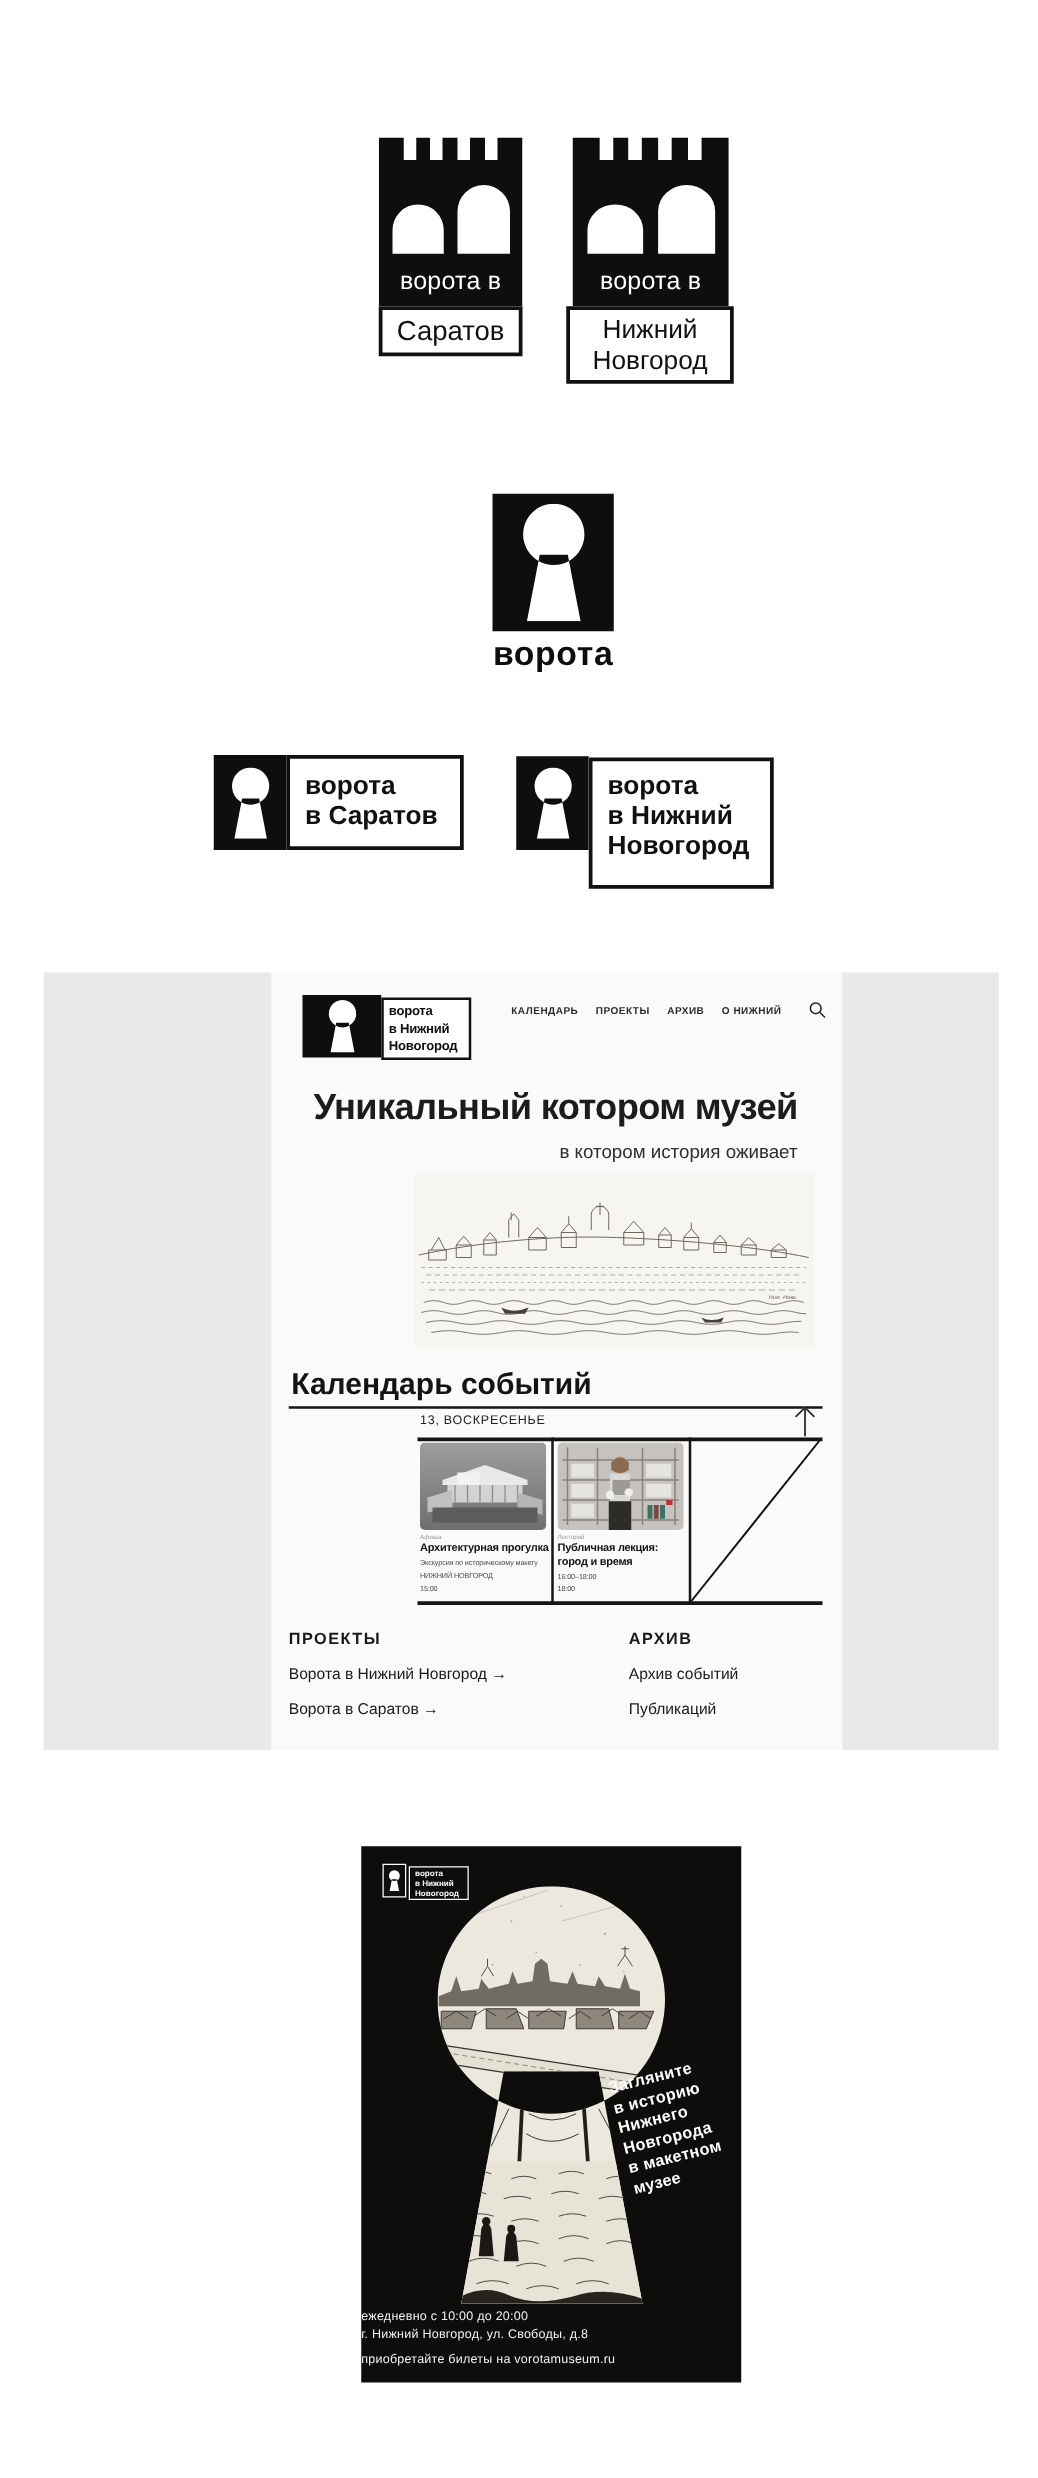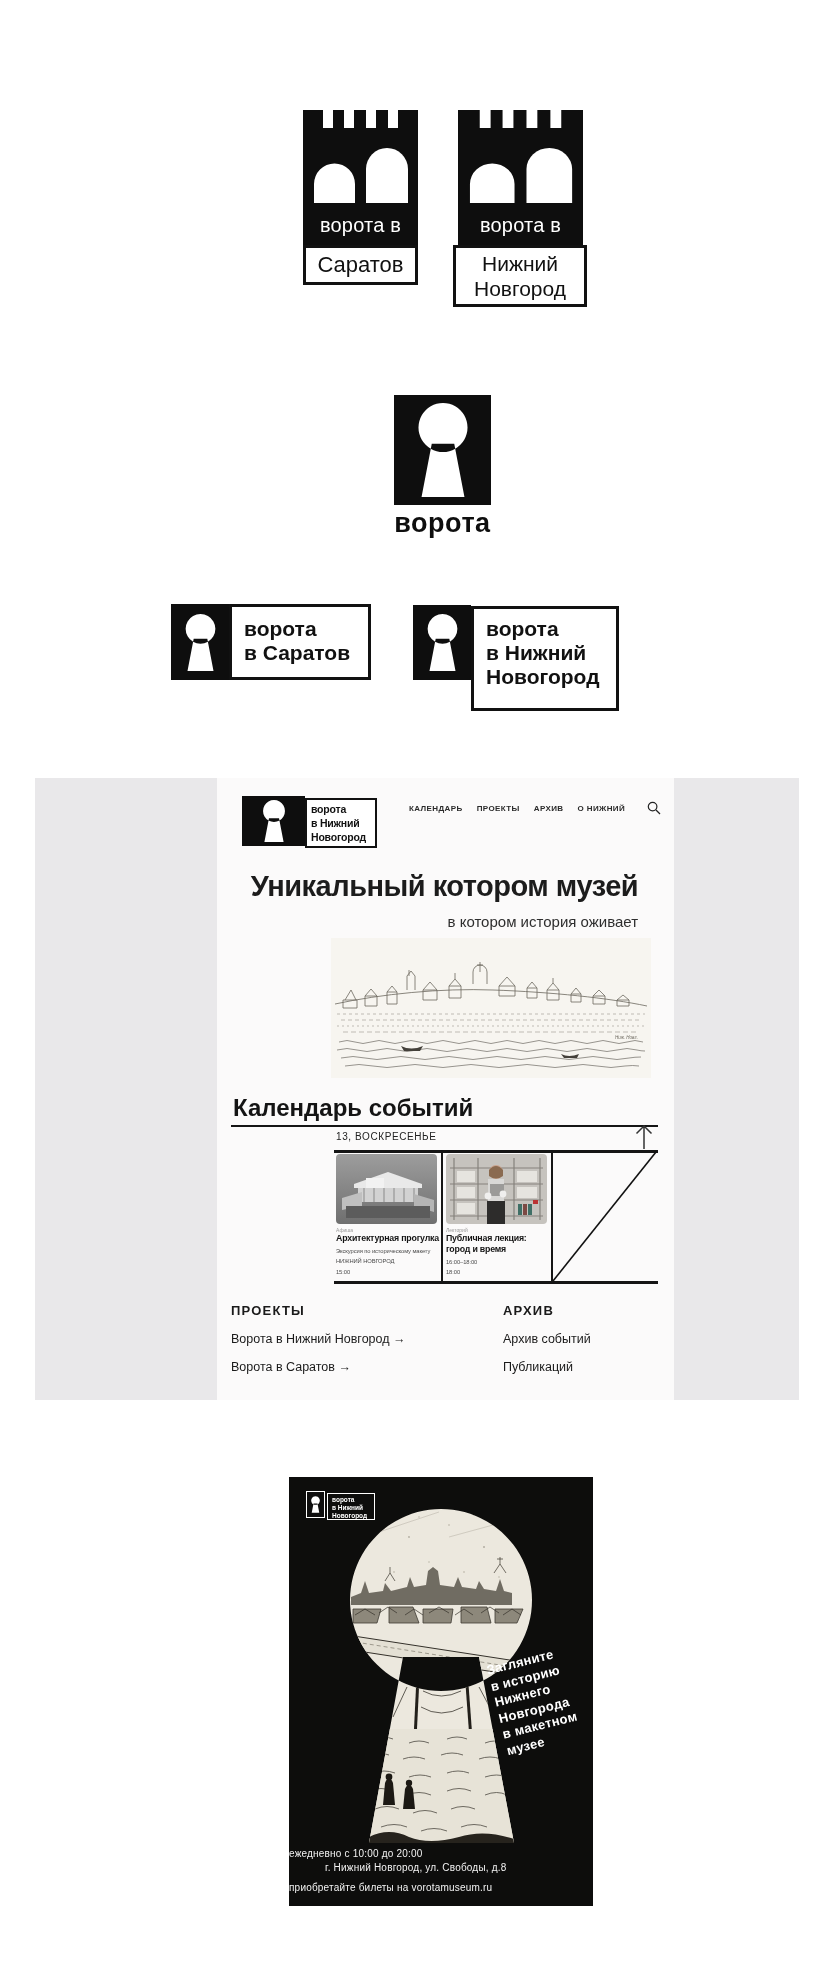--- a/index.html
+++ b/index.html
@@ -367,17 +367,17 @@
     <div class="poster-tagline" style="left:196px;top:186px;">
       <div>Загляните</div>
       <div>в историю</div>
       <div>Нижнего</div>
       <div>Новгорода</div>
       <div>в макетном</div>
       <div>музее</div>
     </div>
 
     <div class="poster-foot" style="top:371px;">ежедневно с 10:00 до 20:00</div>
-    <div class="poster-foot" style="top:385px;padding-left:36px;">г. Нижний Новгород, ул. Свободы, д.8</div>
+    <div class="poster-foot" style="top:385px;">г. Нижний Новгород, ул. Свободы, д.8</div>
     <div class="poster-foot" style="top:405px;">приобретайте билеты на vorotamuseum.ru</div>
   </div>
 
 </div>
 
 </body></html>

